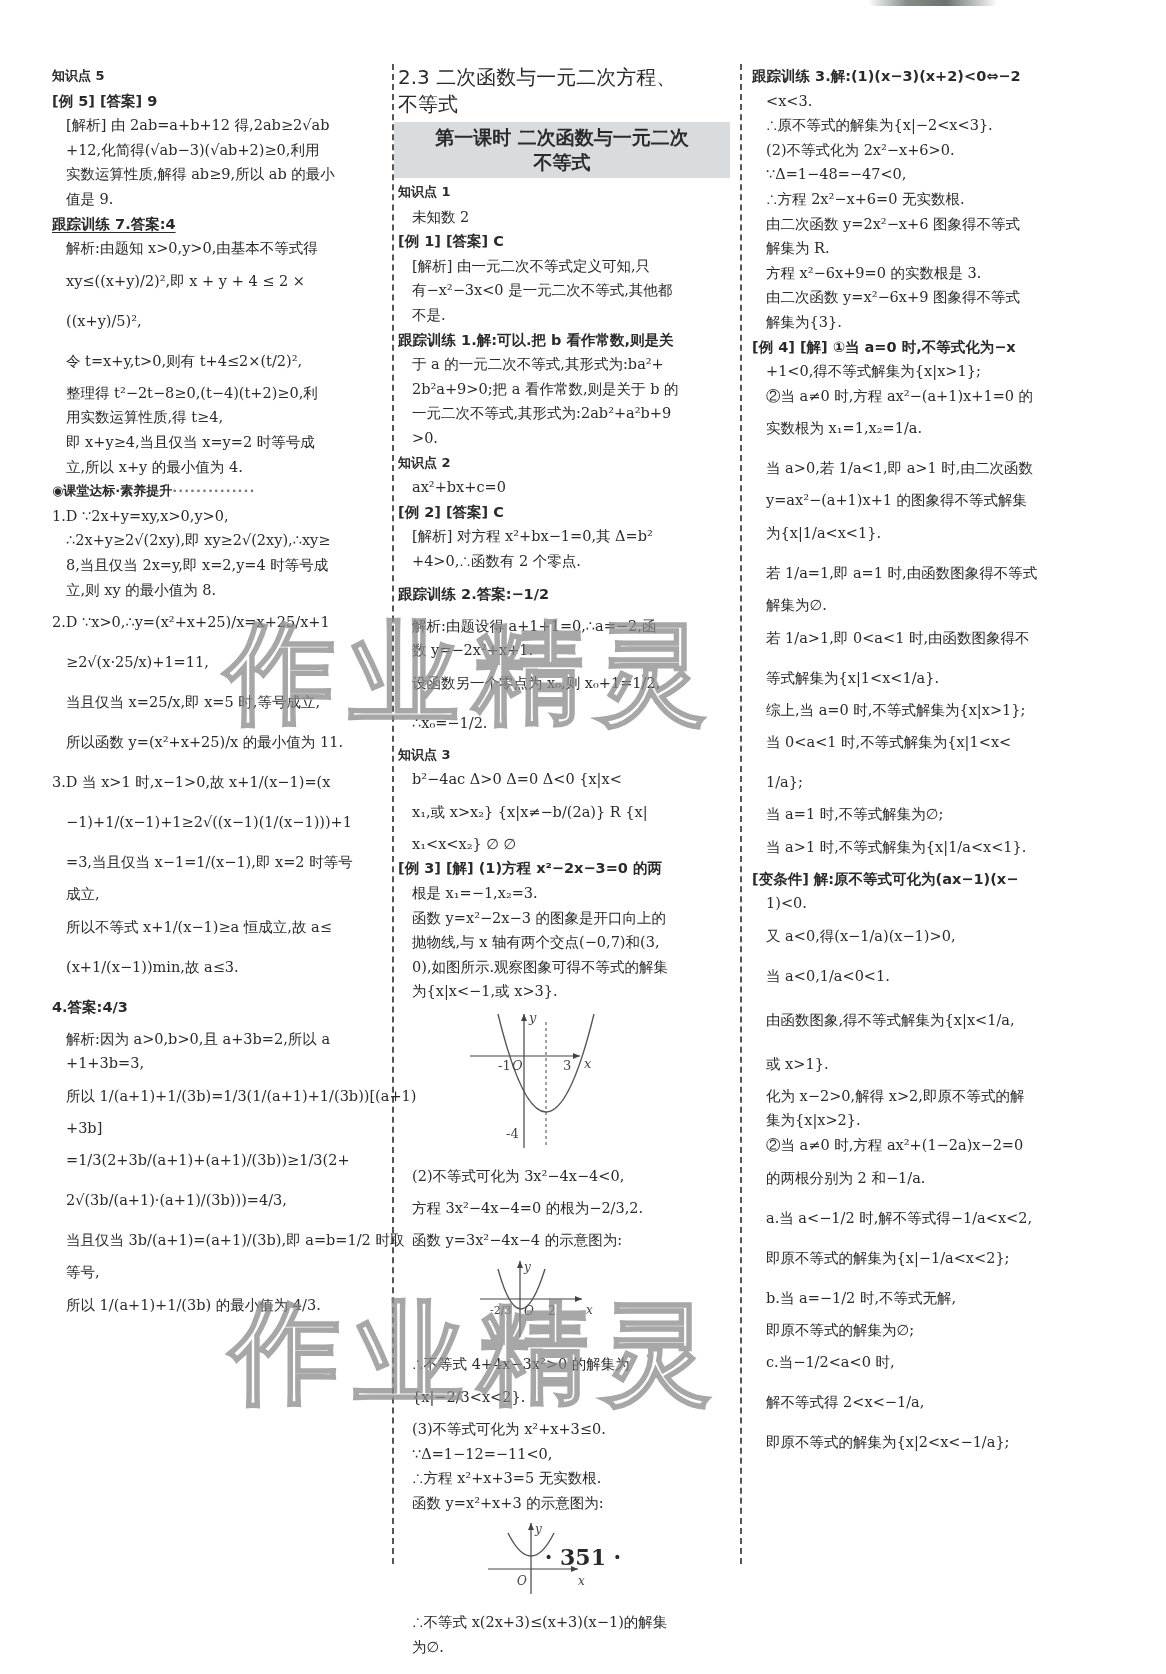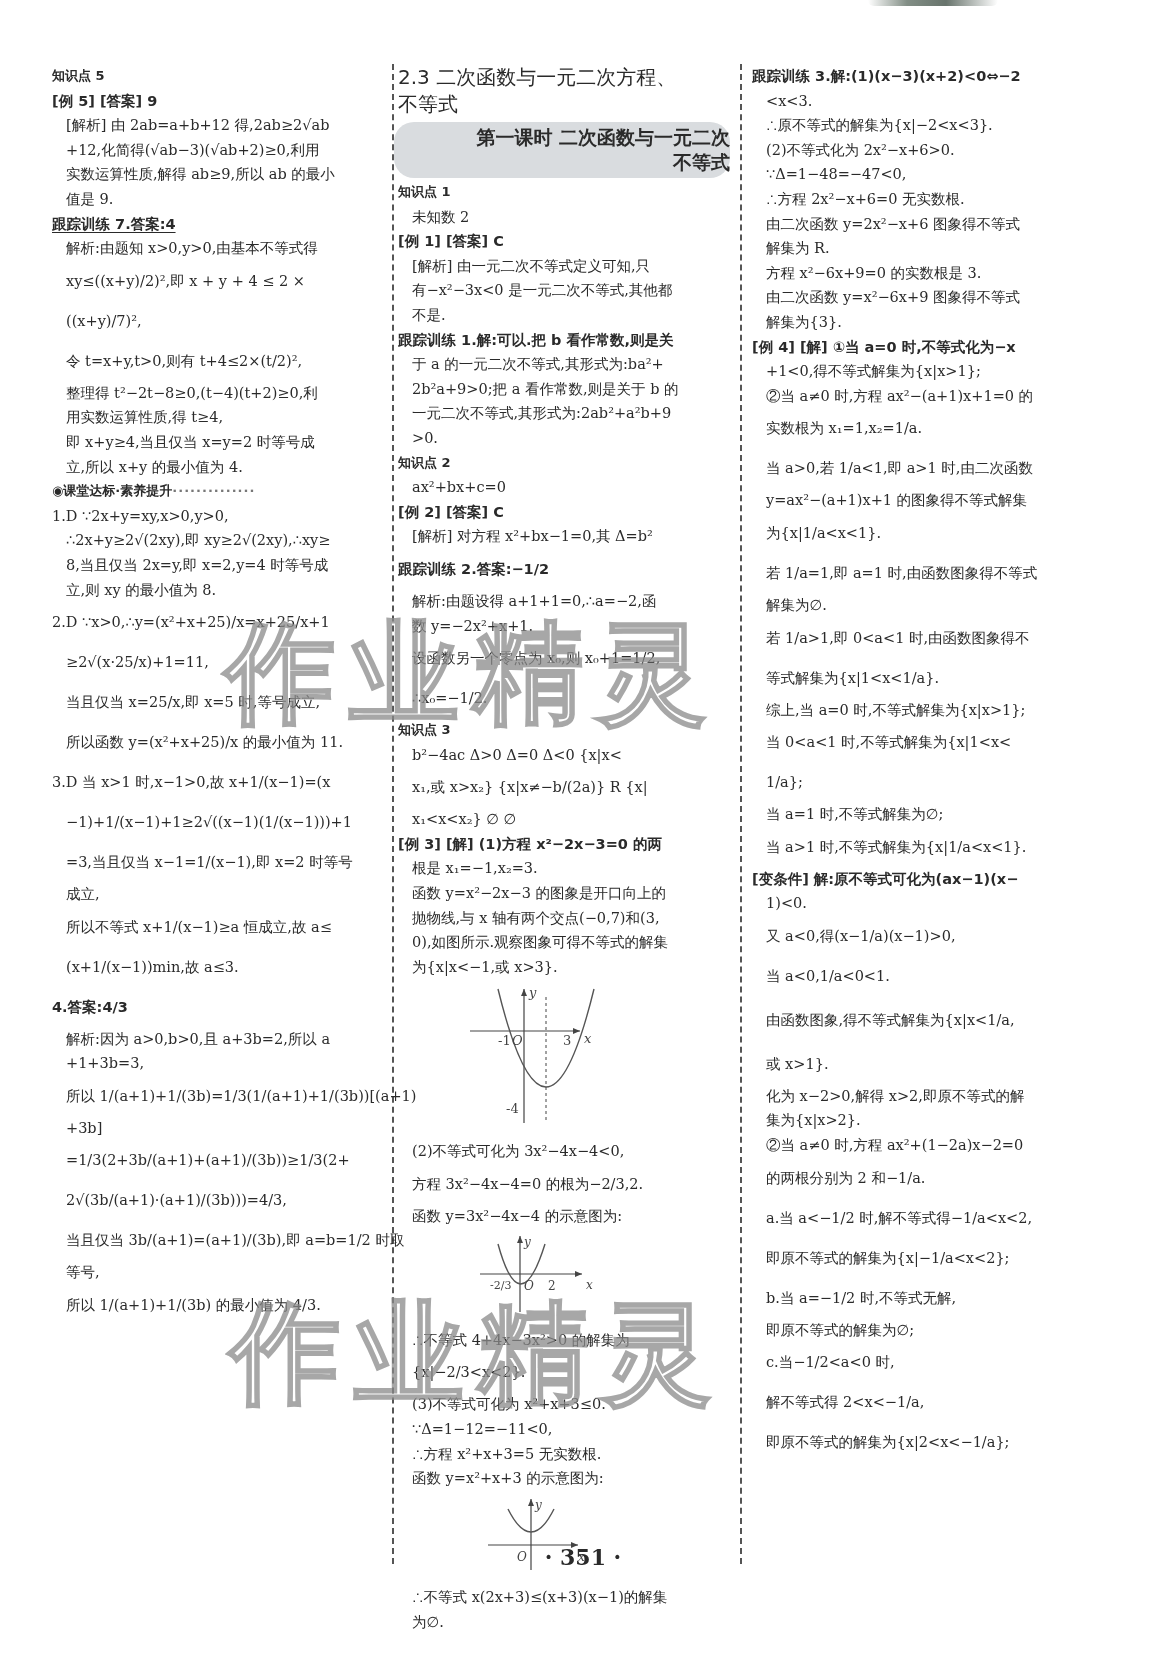--- a/index.html
+++ b/index.html
@@ -14,21 +14,21 @@
   .c3{left:752px;width:335px;}
   .divider{position:absolute;top:64px;height:1500px;border-left:2px dashed #555;width:0;}
   .d1{left:392px;} .d2{left:740px;}
   .line{white-space:nowrap;}
   .ind{padding-left:14px;}
   .tag{font-family:"DejaVu Sans","Liberation Sans",sans-serif;font-weight:bold;}
   .ul{text-decoration:underline;text-underline-offset:3px;}
   .sec-head{font-family:"DejaVu Sans","Liberation Sans",sans-serif;font-weight:bold;font-size:13px;}
   .title{font-family:"DejaVu Sans","Liberation Sans",sans-serif;font-size:20px;text-align:left;line-height:27px;}
   .banner{background:#d9dcdf;font-family:"DejaVu Sans","Liberation Sans",sans-serif;font-weight:bold;
-          font-size:19px;text-align:right;line-height:25px;padding:3px 0;margin:4px 0 2px -4px;width:336px;border-radius:20px;}
+          font-size:19px;text-align:center;line-height:25px;padding:3px 0;margin:4px 0 2px -4px;width:336px;}
   .tall{line-height:40px;}
   .xtall{line-height:48px;}
   .graph{margin:6px 0 6px 0;}
   .pagenum{position:absolute;left:0;width:1166px;top:1544px;text-align:center;
            font-family:"DejaVu Serif","Liberation Serif",serif;font-weight:bold;font-size:22px;}
   .watermark{position:absolute;font-family:"DejaVu Sans","Liberation Sans",sans-serif;font-weight:bold;
              font-size:110px;color:transparent;-webkit-text-stroke:2px #8a8a8a;letter-spacing:14px;
              opacity:.75;white-space:nowrap;pointer-events:none;}
   .wm1{left:225px;top:600px;}
   .wm2{left:230px;top:1280px;}
@@ -45,21 +45,21 @@
   <div class="col c1">
     <div class="line sec-head">知识点 5</div>
     <div class="line tag">[例 5] [答案] 9</div>
     <div class="line ind">[解析] 由 2ab=a+b+12 得,2ab≥2√ab</div>
     <div class="line ind">+12,化简得(√ab−3)(√ab+2)≥0,利用</div>
     <div class="line ind">实数运算性质,解得 ab≥9,所以 ab 的最小</div>
     <div class="line ind">值是 9.</div>
     <div class="line tag ul">跟踪训练  7.答案:4</div>
     <div class="line ind">解析:由题知 x&gt;0,y&gt;0,由基本不等式得</div>
     <div class="line ind tall">xy≤((x+y)/2)²,即 x + y + 4 ≤ 2 ×</div>
-    <div class="line ind tall">((x+y)/7)²,</div>
+    <div class="line ind tall">((x+y)/5)²,</div>
     <div class="line ind tall">令 t=x+y,t&gt;0,则有 t+4≤2×(t/2)²,</div>
     <div class="line ind">整理得 t²−2t−8≥0,(t−4)(t+2)≥0,利</div>
     <div class="line ind">用实数运算性质,得 t≥4,</div>
     <div class="line ind">即 x+y≥4,当且仅当 x=y=2 时等号成</div>
     <div class="line ind">立,所以 x+y 的最小值为 4.</div>
     <div class="line sec-head"><span>◉课堂达标·素养提升</span><span class="dots">··············</span></div>
     <div class="line">1.D  ∵2x+y=xy,x&gt;0,y&gt;0,</div>
     <div class="line ind">∴2x+y≥2√(2xy),即 xy≥2√(2xy),∴xy≥</div>
     <div class="line ind">8,当且仅当 2x=y,即 x=2,y=4 时等号成</div>
     <div class="line ind">立,则 xy 的最小值为 8.</div>
@@ -100,20 +100,21 @@
     <div class="line ind">不是.</div>
     <div class="line tag">跟踪训练  1.解:可以.把 b 看作常数,则是关</div>
     <div class="line ind">于 a 的一元二次不等式,其形式为:ba²+</div>
     <div class="line ind">2b²a+9&gt;0;把 a 看作常数,则是关于 b 的</div>
     <div class="line ind">一元二次不等式,其形式为:2ab²+a²b+9</div>
     <div class="line ind">&gt;0.</div>
     <div class="line sec-head">知识点 2</div>
     <div class="line ind">ax²+bx+c=0</div>
     <div class="line tag">[例 2] [答案] C</div>
     <div class="line ind">[解析] 对方程 x²+bx−1=0,其 Δ=b²</div>
+    <div class="line ind">+4&gt;0,∴函数有 2 个零点.</div>
     <div class="line tag tall">跟踪训练  2.答案:−1/2</div>
     <div class="line ind">解析:由题设得 a+1+1=0,∴a=−2,函</div>
     <div class="line ind">数 y=−2x²+x+1.</div>
     <div class="line ind tall">设函数另一个零点为 x₀,则 x₀+1=1/2,</div>
     <div class="line ind tall">∴x₀=−1/2.</div>
     <div class="line sec-head">知识点 3</div>
     <div class="line ind">b²−4ac  Δ&gt;0  Δ=0  Δ&lt;0  {x|x&lt;</div>
     <div class="line ind tall">x₁,或 x&gt;x₂}  {x|x≠−b/(2a)}  R  {x|</div>
     <div class="line ind">x₁&lt;x&lt;x₂}  ∅  ∅</div>
     <div class="line tag">[例 3] [解] (1)方程 x²−2x−3=0 的两</div>

